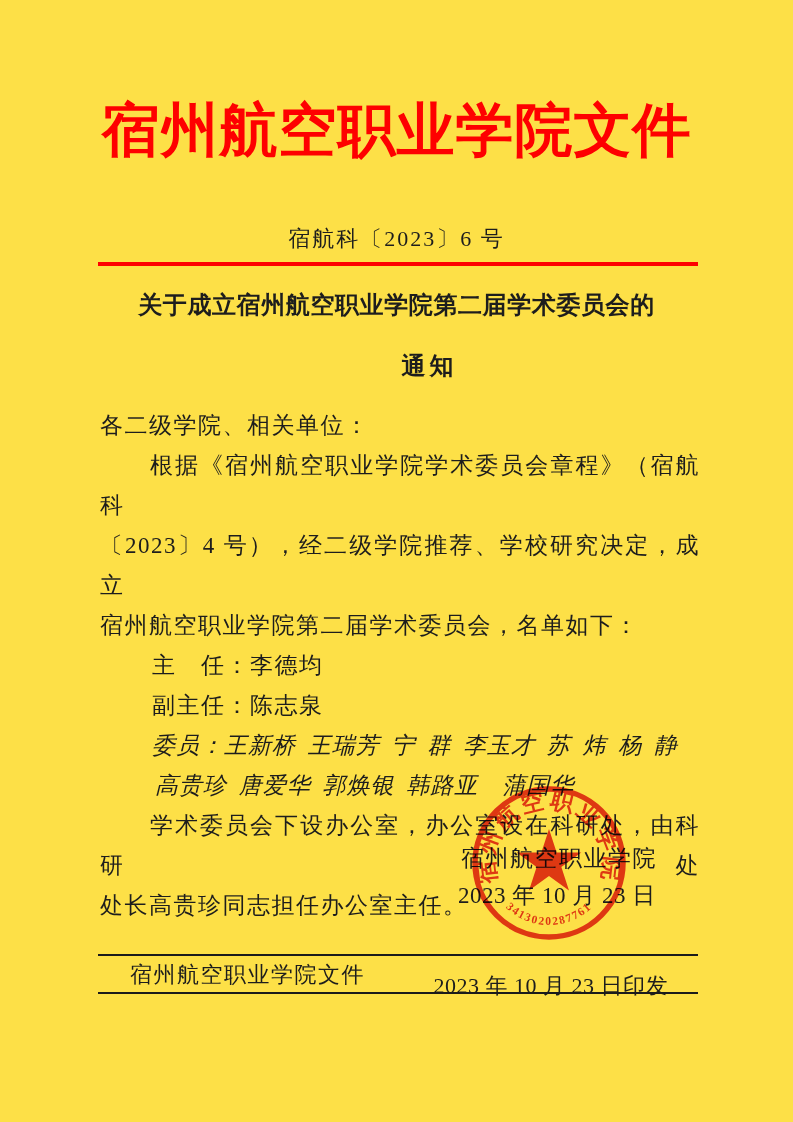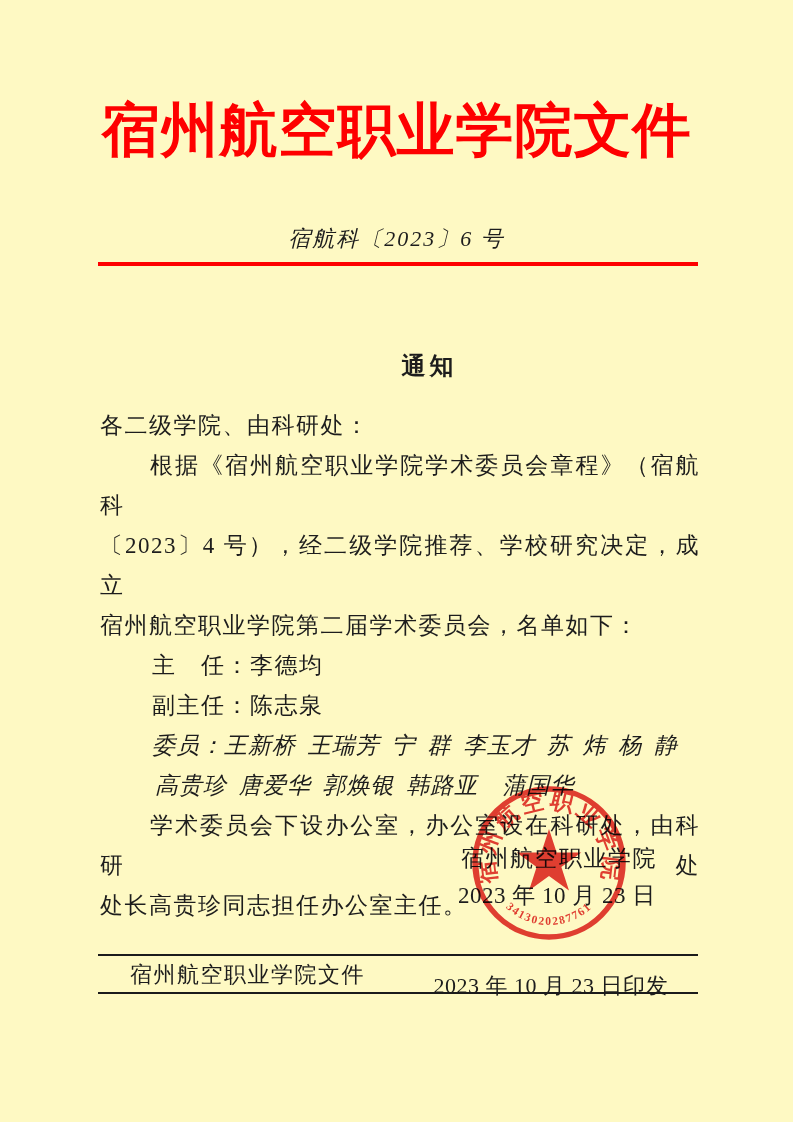--- a/index.html
+++ b/index.html
@@ -1,37 +1,36 @@
 <!DOCTYPE html>
 <html><head>
 <meta charset="utf-8">
 <style>
   html,body{margin:0;padding:0;background:#ffffff;}
   .page{
     position:relative;
     width:793px;height:1122px;
-    background:#fef9c3;
+    background:#fde047;
     overflow:hidden;
     font-family:"Liberation Serif","DejaVu Serif",serif;
     color:#1d1d1d;
   }
   .masthead{
     position:absolute;top:92px;left:0;width:100%;
     text-align:center;
     font-size:58px;font-weight:bold;
     letter-spacing:1px;
     color:#fe0000;
     white-space:nowrap;
   }
   .doc-number{
     position:absolute;top:224px;left:0;width:100%;
     text-align:center;
     font-size:22px;letter-spacing:2px;
     white-space:nowrap;
-    font-style:italic;
   }
   .red-rule{
     position:absolute;top:262px;left:98px;
     width:600px;height:4px;
     background:#fe0000;
   }
   .title-line1{
     position:absolute;top:289px;left:0;width:100%;
     text-align:center;
     font-size:24px;font-weight:bold;letter-spacing:0.6px;
@@ -91,24 +90,25 @@
 <body>
 
 <div class="page">
 
   <div class="masthead">宿州航空职业学院文件</div>
 
   <div class="doc-number">宿航科〔2023〕6 号</div>
 
   <div class="red-rule"></div>
 
+  <div class="title-line1">关于成立宿州航空职业学院第二届学术委员会的</div>
   <div class="title-line2">通知</div>
 
   <div class="body-block">
-    <div class="body-line">各二级学院、由科研处：</div>
+    <div class="body-line">各二级学院、相关单位：</div>
     <div class="body-line ind2 just">根据《宿州航空职业学院学术委员会章程》（宿航科</div>
     <div class="body-line just">〔2023〕4 号），经二级学院推荐、学校研究决定，成立</div>
     <div class="body-line">宿州航空职业学院第二届学术委员会，名单如下：</div>
     <div class="body-line ml2">主　任：李德均</div>
     <div class="body-line ml2">副主任：陈志泉</div>
     <div class="body-line ml2 names">委员：王新桥 王瑞芳 宁 群 李玉才 苏 炜 杨 静</div>
     <div class="body-line ml4 names">高贵珍 唐爱华 郭焕银 韩路亚　蒲国华</div>
     <div class="body-line ind2 just">学术委员会下设办公室，办公室设在科研处，由科研处</div>
     <div class="body-line">处长高贵珍同志担任办公室主任。</div>
   </div>

